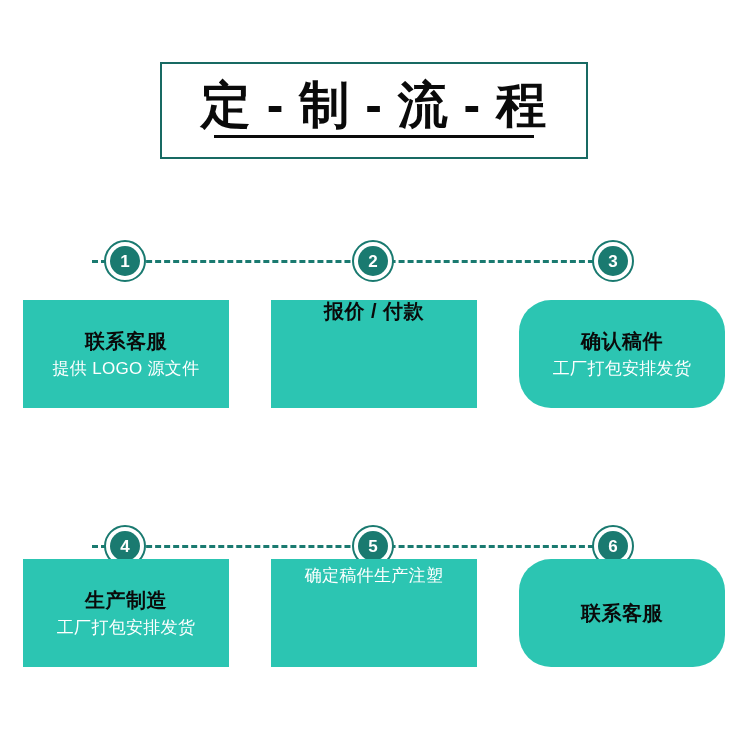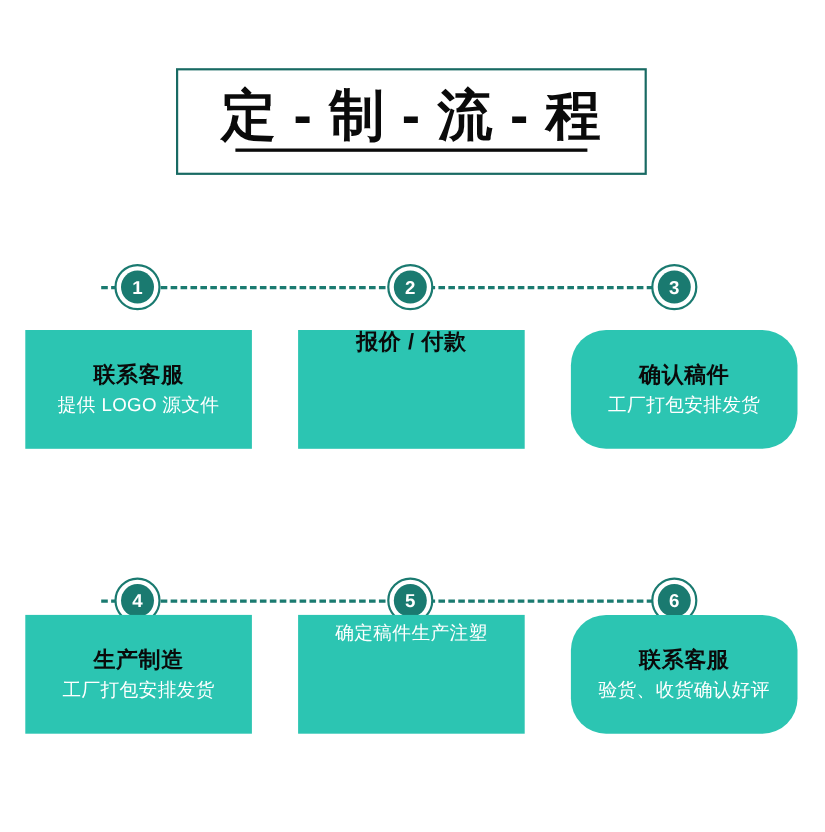--- a/index.html
+++ b/index.html
@@ -183,14 +183,13 @@
 
 <div class="card col1 r2">
   <div class="card-title">生产制造</div>
   <div class="card-sub">工厂打包安排发货</div>
 </div>
 <div class="card col2 r2">
   <div class="card-sub">确定稿件生产注塑</div>
 </div>
 <div class="card col3 r2">
   <div class="card-title">联系客服</div>
-  <div class="card-sub">验货、收货确认好评</div>
 </div>
 
 </body></html>

